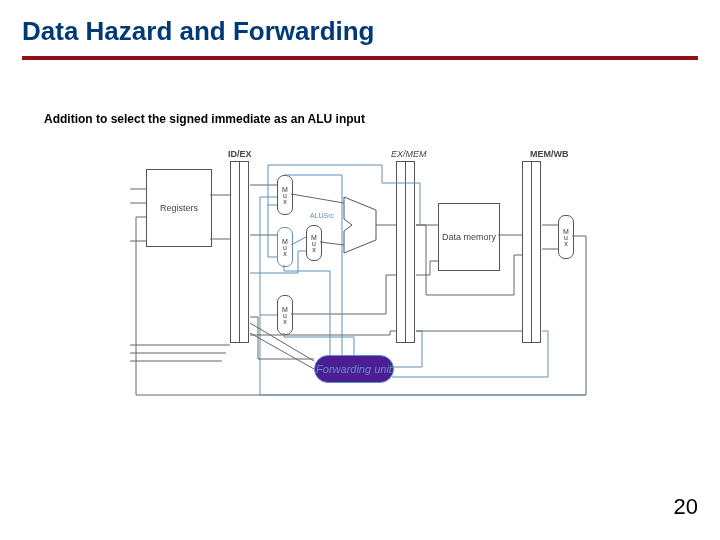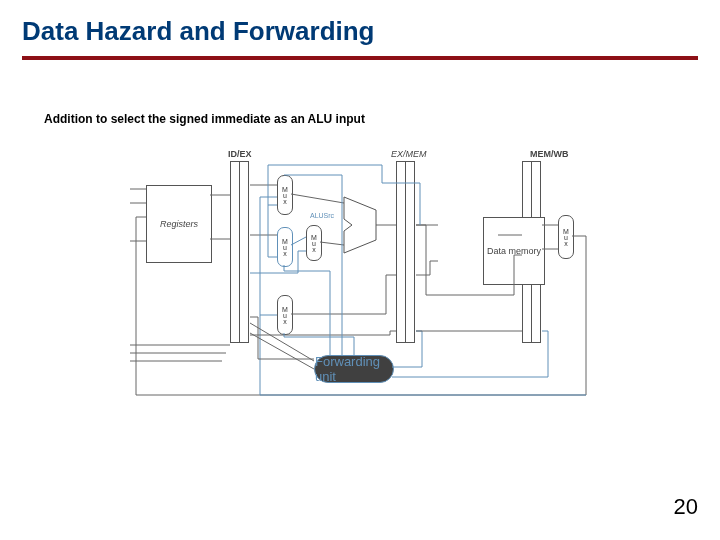--- a/index.html
+++ b/index.html
@@ -87,26 +87,27 @@
     align-items: center;
     justify-content: center;
     writing-mode: vertical-rl;
     text-orientation: upright;
     letter-spacing: -1px;
   }
   .forwarding {
     position: absolute;
     border: 1.2px solid #6090b8;
     border-radius: 14px;
-    background: #404040;
-    font-size: 13px;
+    background: #4c1d95;
+    font-size: 11px;
     color: #6090b8;
     display: flex;
     align-items: center;
     justify-content: center;
+    font-style: italic;
   }
   svg.wires {
     position: absolute;
     left: 0; top: 0;
     width: 470px;
     height: 270px;
     pointer-events: none;
   }
   svg.wires line, svg.wires polyline, svg.wires polygon {
     stroke: #666;
@@ -138,29 +139,29 @@
     <div class="half" style="width:8px; height:180px;"></div>
     <div class="half" style="width:8px; height:180px; border-left:none;"></div>
   </div>
 
   <div class="tinylabel" style="left:400px; top:4px;font-weight:bold;">MEM/WB</div>
   <div class="pipe" style="left:392px; top:16px; width:20px; height:180px;">
     <div class="half" style="width:8px; height:180px;"></div>
     <div class="half" style="width:8px; height:180px; border-left:none;"></div>
   </div>
 
-  <div class="box" style="left:16px; top:40px; width:64px; height:76px;font-style:italic;">Registers</div>
+  <div class="box" style="left:16px; top:24px; width:64px; height:76px;">Registers</div>
 
   <svg class="wires" style="z-index:1;">
     <polygon points="214,52 214,74 222,80 214,86 214,108 246,95 246,65" style="fill:#fff; stroke:#555;"></polygon>
   </svg>
   <div class="tinylabel" style="left:224px; top:74px;">ALU</div>
   <div class="tinylabel" style="left:180px; top:67px; font-size:7px; color:#6090b8;">ALUSrc</div>
 
-  <div class="box" style="left:308px; top:72px; width:60px; height:66px;margin-left:45px;">Data
+  <div class="box" style="left:308px; top:58px; width:60px; height:66px;">Data
 memory</div>
 
   <div class="forwarding" style="left:184px; top:210px; width:78px; height:26px;">Forwarding
 unit</div>
 
   <div class="mux" style="left:147px; top:30px; height:38px;">Mux</div>
   <div class="mux" style="left:147px; top:82px; height:38px; border-color:#6090b8;">Mux</div>
   <div class="mux" style="left:176px; top:80px; height:34px;">Mux</div>
   <div class="mux" style="left:147px; top:150px; height:38px;">Mux</div>
   <div class="mux" style="left:428px; top:70px; height:42px;">Mux</div>

